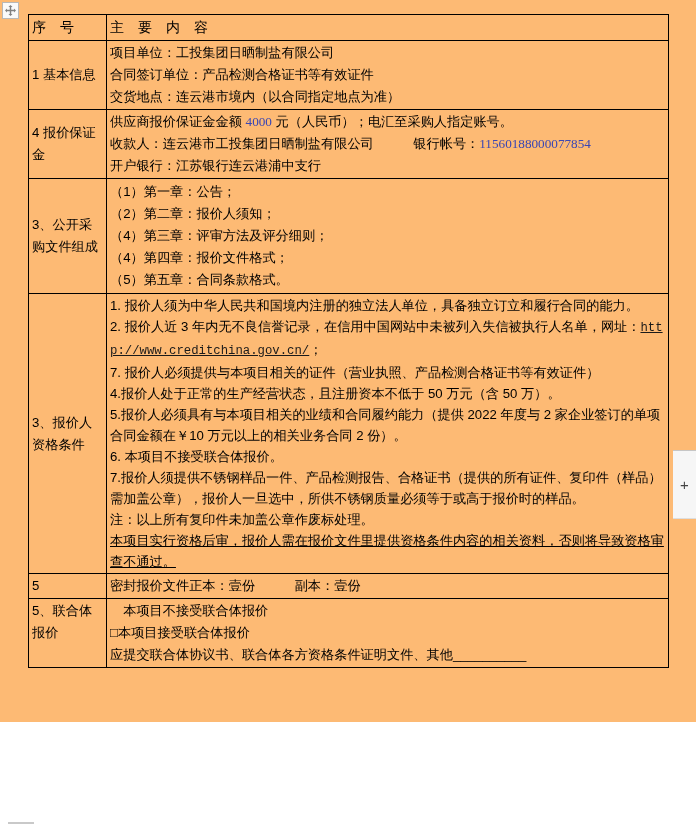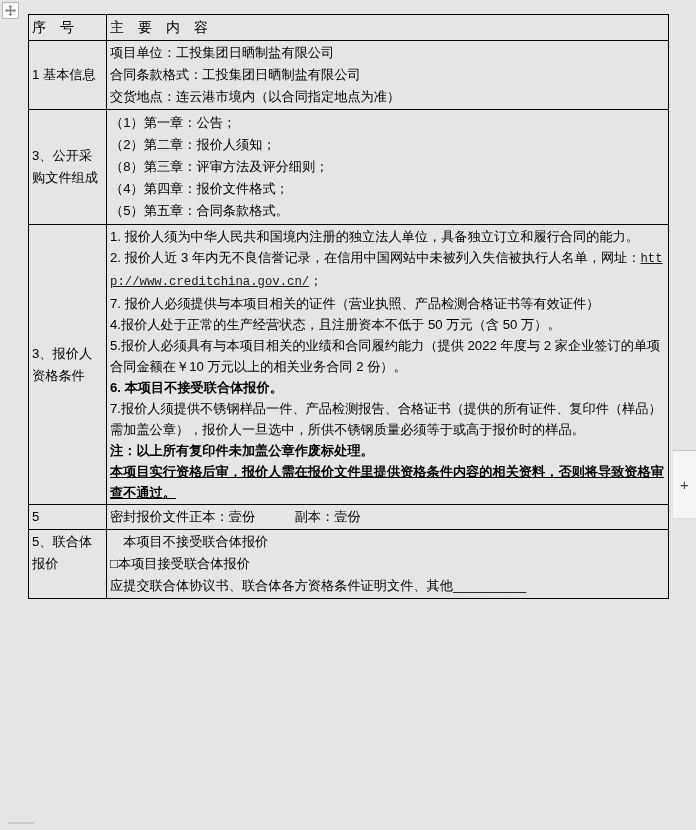--- a/index.html
+++ b/index.html
@@ -1,17 +1,17 @@
 <!DOCTYPE html>
 <html><head>
 <meta charset="utf-8">
 <style>
   html,body{margin:0;padding:0;width:696px;height:830px;background:#ffffff;overflow:hidden;}
   body{font-family:"Liberation Sans","DejaVu Sans",sans-serif;font-size:13.2px;color:#000;}
-  .page{position:relative;width:696px;height:830px;background:#e5e5e5;}
+  .page{position:relative;width:696px;height:722px;background:#fdba74;}
 
   .move-handle{position:absolute;left:2px;top:2px;width:15px;height:15px;border:1px solid #b8b8b8;
     background:#fafafa;display:flex;align-items:center;justify-content:center;cursor:move;}
 
   table.doc{position:absolute;left:28px;top:14px;width:641px;border-collapse:collapse;table-layout:fixed;}
   table.doc td{border:1px solid #000;vertical-align:middle;padding:1px 2px 1px 3px;line-height:22px;
     overflow:hidden;word-break:break-all;}
   col.c1{width:78px;}
   td.lbl{padding-left:2px;white-space:pre-wrap;}
   tr.hdr td{height:23px;line-height:23px;font-size:14px;}
@@ -20,21 +20,21 @@
   tr.r3 td{height:42px;}
   tr.r4 td{height:63px;}
   tr.r5 td{height:112px;margin-top:8px;}
   tr.r6 td{height:273px;}
   tr.r6 td.content{line-height:21px;}
   tr.r7 td{height:21px;}
   tr.r8 td{height:77px;}
   tr.r9 td{height:64px;vertical-align:top;}
   td.vtop{vertical-align:top;}
   .line{white-space:pre-wrap;}
-  .b{font-weight:bold;}
+  .b{font-weight:normal;}
   .u{text-decoration:underline;}
   .num{font-family:"Liberation Serif","DejaVu Serif",serif;color:#3a46b4;}
   .url{font-family:"Liberation Mono","DejaVu Sans Mono",monospace;font-size:12.3px;text-decoration:underline;color:#1a1a1a;cursor:pointer;}
 
   .plus-panel{position:absolute;right:0;top:450px;width:23px;height:67px;background:#f6f6f6;
     border-top:1px solid #c6c6c6;border-bottom:1px solid #dedede;text-align:center;cursor:pointer;}
   .plus-panel span{display:inline-block;line-height:67px;font-size:15px;color:#444;}
   .margin-dash{position:absolute;left:8px;top:822px;width:26px;height:2px;background:#c9c9c9;}
 </style>
 </head>
@@ -57,34 +57,42 @@
     <tbody>
         <tr class="hdr">
       <td class="lbl">序　号</td>
       <td>主　要　内　容</td>
     </tr>
 
     <tr class="r1">
       <td class="lbl">1 基本信息</td>
       <td>
         <div class="line">项目单位：工投集团日晒制盐有限公司</div>
-        <div class="line">合同条款格式：工投集团日晒制盐有限公司</div>
+        <div class="line">合同签订单位：产品检测合格证书等有效证件</div>
         <div class="line">交货地点：连云港市境内（以合同指定地点为准）</div>
       </td>
     </tr>
 
 
 
+    <tr class="r4">
+      <td class="lbl">4 报价保证金</td>
+      <td>
+        <div class="line"><span>供应商报价保证金金额 </span><span class="num">4000</span><span> 元（人民币）；电汇至采购人指定账号。</span></div>
+        <div class="line"><span>收款人：连云港市工投集团日晒制盐有限公司　　　银行帐号：</span><span class="num">11560188000077854</span></div>
+        <div class="line">开户银行：江苏银行连云港浦中支行</div>
+      </td>
+    </tr>
 
     <tr class="r5">
       <td class="lbl">3、公开采购文件组成</td>
       <td>
         <div class="line">（1）第一章：公告；</div>
         <div class="line">（2）第二章：报价人须知；</div>
-        <div class="line">（8）第三章：评审方法及评分细则；</div>
+        <div class="line">（4）第三章：评审方法及评分细则；</div>
         <div class="line">（4）第四章：报价文件格式；</div>
         <div class="line">（5）第五章：合同条款格式。</div>
       </td>
     </tr>
 
     <tr class="r6">
       <td class="lbl">3、报价人资格条件</td>
       <td class="content">
         <div class="line">1. 报价人须为中华人民共和国境内注册的独立法人单位，具备独立订立和履行合同的能力。</div>
         <div class="line"><span>2. 报价人近 3 年内无不良信誉记录，在信用中国网站中未被列入失信被执行人名单，网址：</span><span class="url">http://www.creditchina.gov.cn/</span><span>；</span></div>

